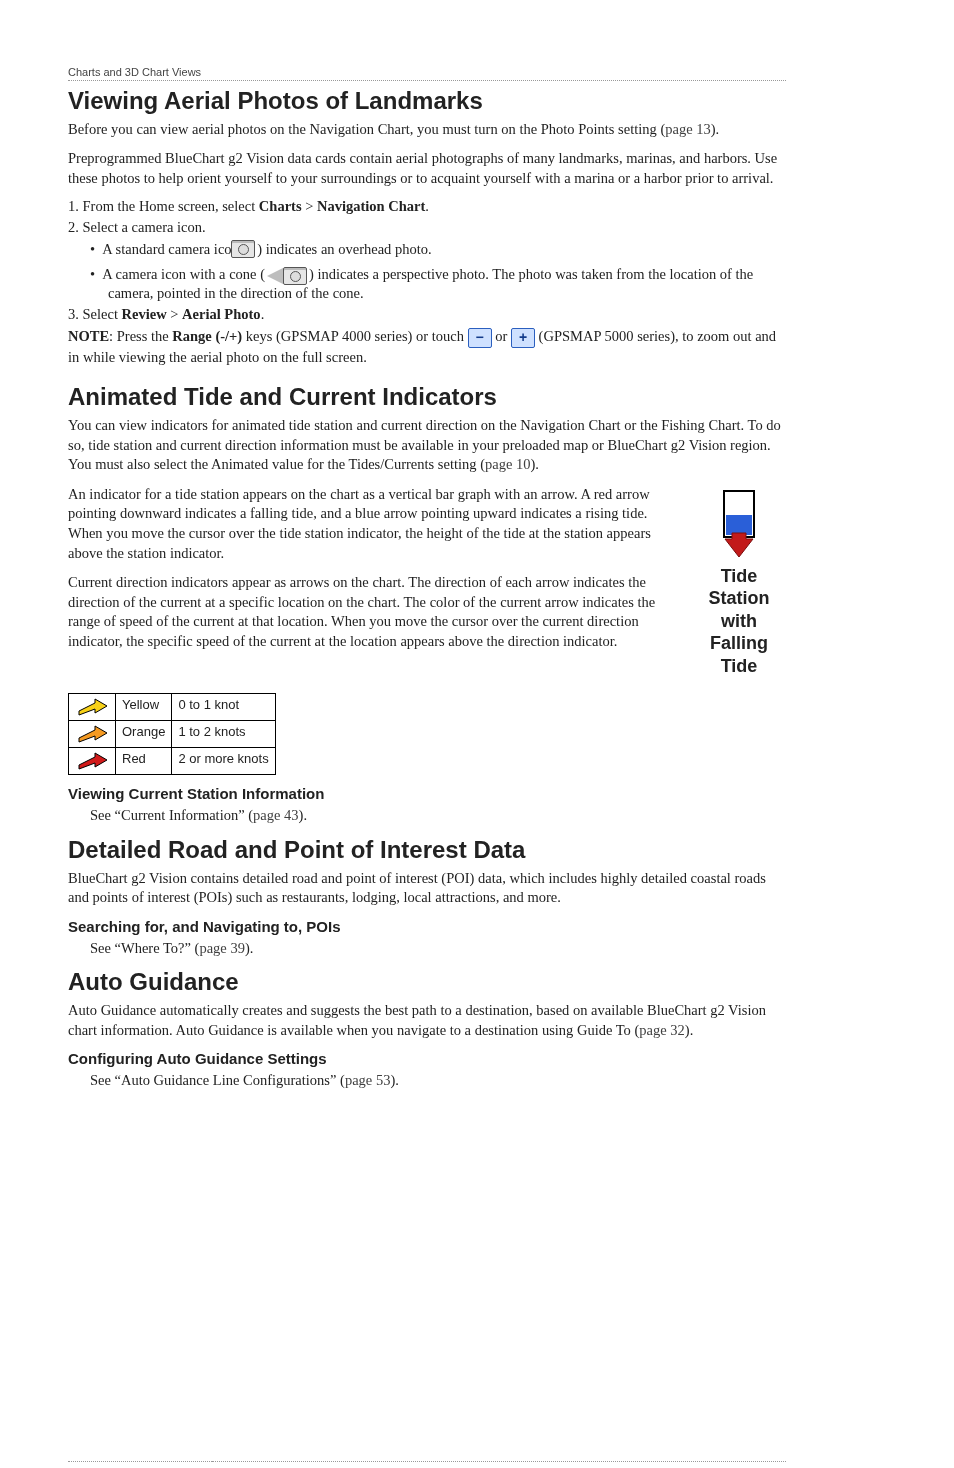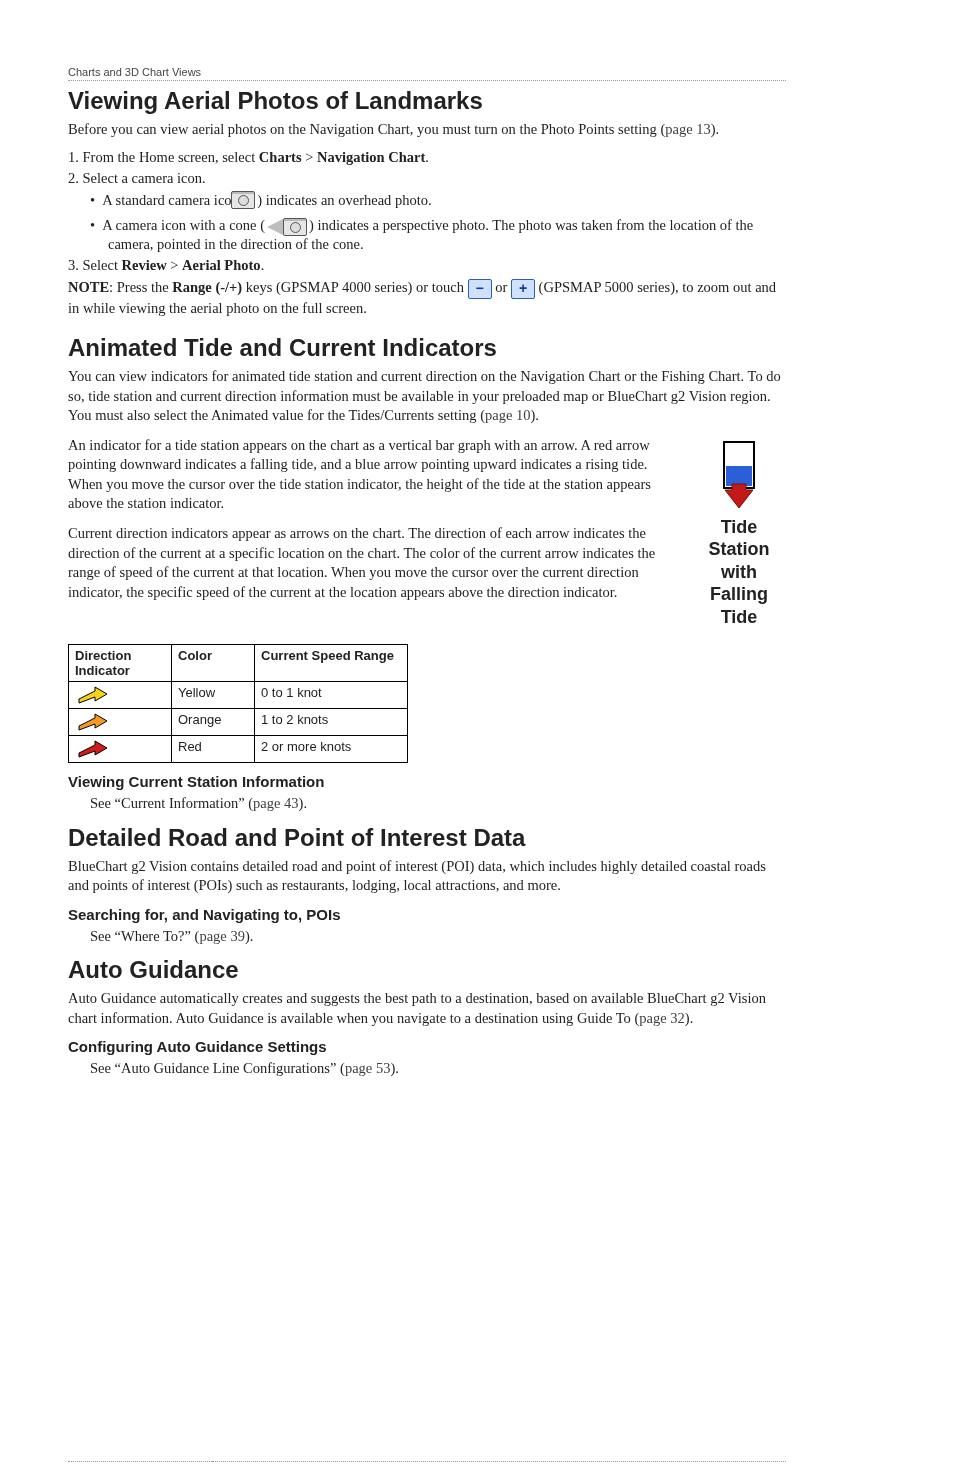--- a/index.html
+++ b/index.html
@@ -37,20 +37,21 @@
 
 <div class="page">
 
   <div class="running-head">Charts and 3D Chart Views</div>
   <hr class="dotline">
 
   <div class="h2">Viewing Aerial Photos of Landmarks</div>
   <div class="body">
     <span>Before you can view aerial photos on the Navigation Chart, you must turn on the Photo Points setting (</span><span class="link">page 13</span><span>).</span>
   </div>
+  <div class="body">Preprogrammed BlueChart g2 Vision data cards contain aerial photographs of many landmarks, marinas, and harbors. Use these photos to help orient yourself to your surroundings or to acquaint yourself with a marina or a harbor prior to arrival.</div>
 
   <div class="num-list">
     <div class="num-item">
       <span>1.  From the Home screen, select </span><strong>Charts</strong><span> &gt; </span><strong>Navigation Chart</strong><span>.</span>
     </div>
     <div class="num-item">2.  Select a camera icon.</div>
 
     <div class="bullet-item">
       •&nbsp;&nbsp;<span>A standard camera icon (</span><span class="icon-inline"><span class="cam-std"></span></span><span>) indicates an overhead photo.</span>
     </div>
@@ -87,25 +88,20 @@
     <div><span>Tide</span></div>
   </div>
 
   <div class="body">An indicator for a tide station appears on the chart as a vertical bar graph with an arrow. A red arrow pointing downward indicates a falling tide, and a blue arrow pointing upward indicates a rising tide. When you move the cursor over the tide station indicator, the height of the tide at the station appears above the station indicator.</div>
   <div class="body">Current direction indicators appear as arrows on the chart. The direction of each arrow indicates the direction of the current at a specific location on the chart. The color of the current arrow indicates the range of speed of the current at that location. When you move the cursor over the current direction indicator, the specific speed of the current at the location appears above the direction indicator.</div>
 
   <div class="after-float"></div>
 
   <table class="dir">
     <tbody>
-        <tr>
-      <th style="width:90px;">Direction Indicator</th>
-      <th style="width:70px;">Color</th>
-      <th style="width:140px;">Current Speed Range</th>
-    </tr>
     <tr>
       <td class="arrow-cell">
         <svg width="34" height="20">
           <polygon points="4,14 20,6 20,2 32,9 20,16 20,12 4,18" stroke="#000" stroke-width="1" fill="#f7d117"></polygon>
         </svg>
       </td>
       <td>Yellow</td>
       <td>0 to 1 knot</td>
     </tr>
     <tr>

